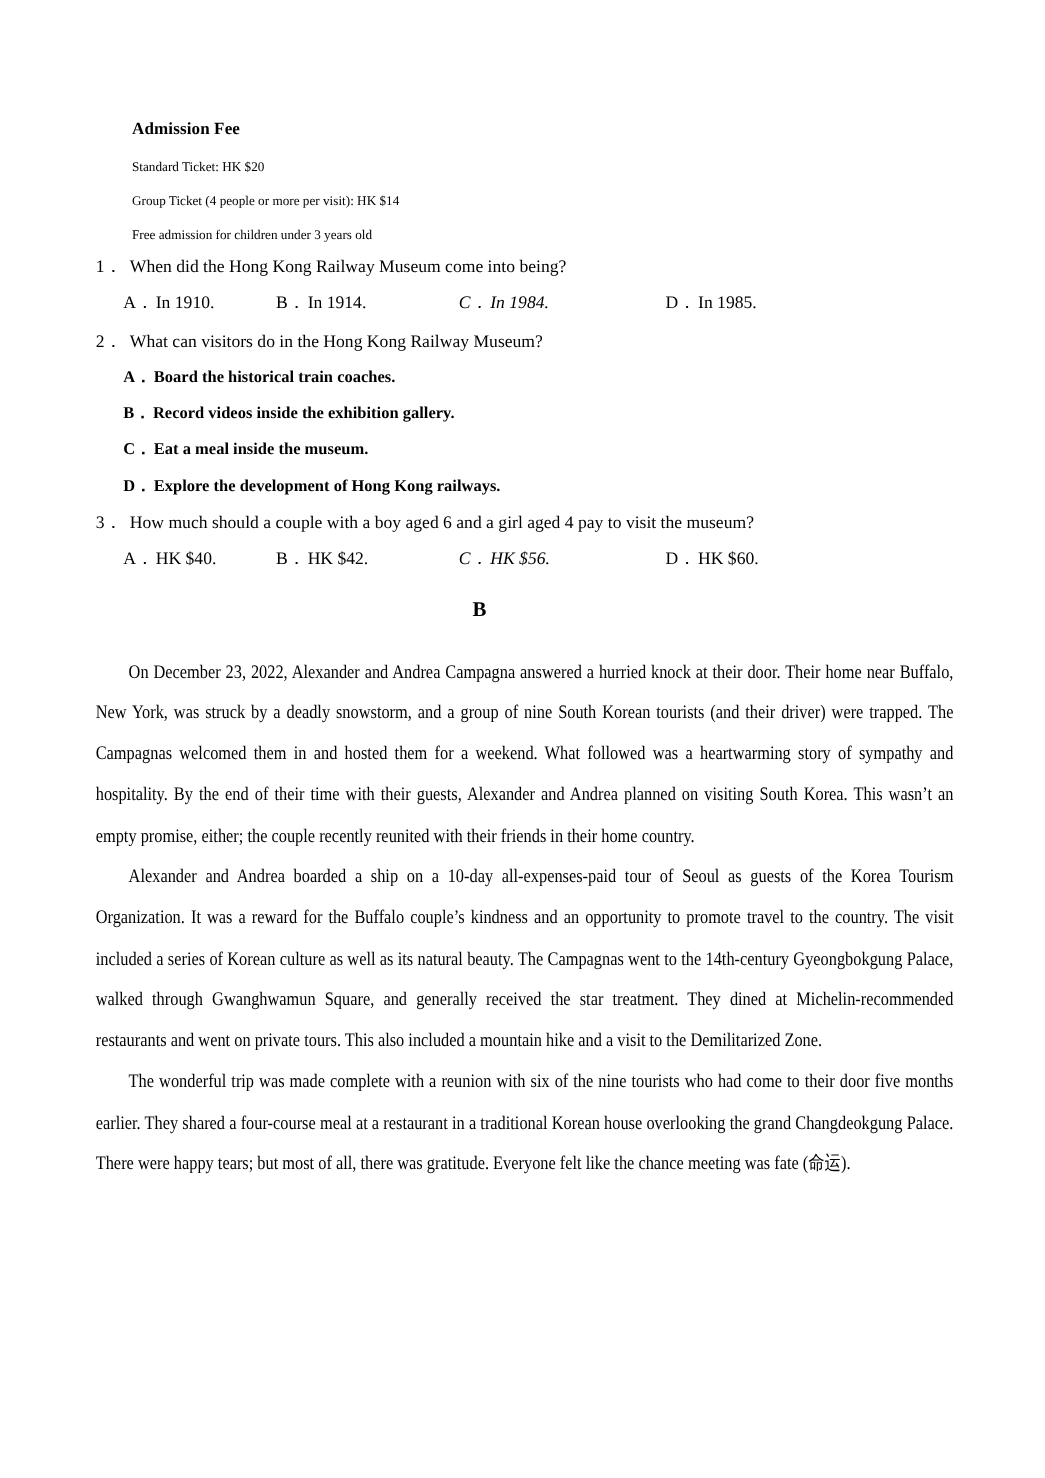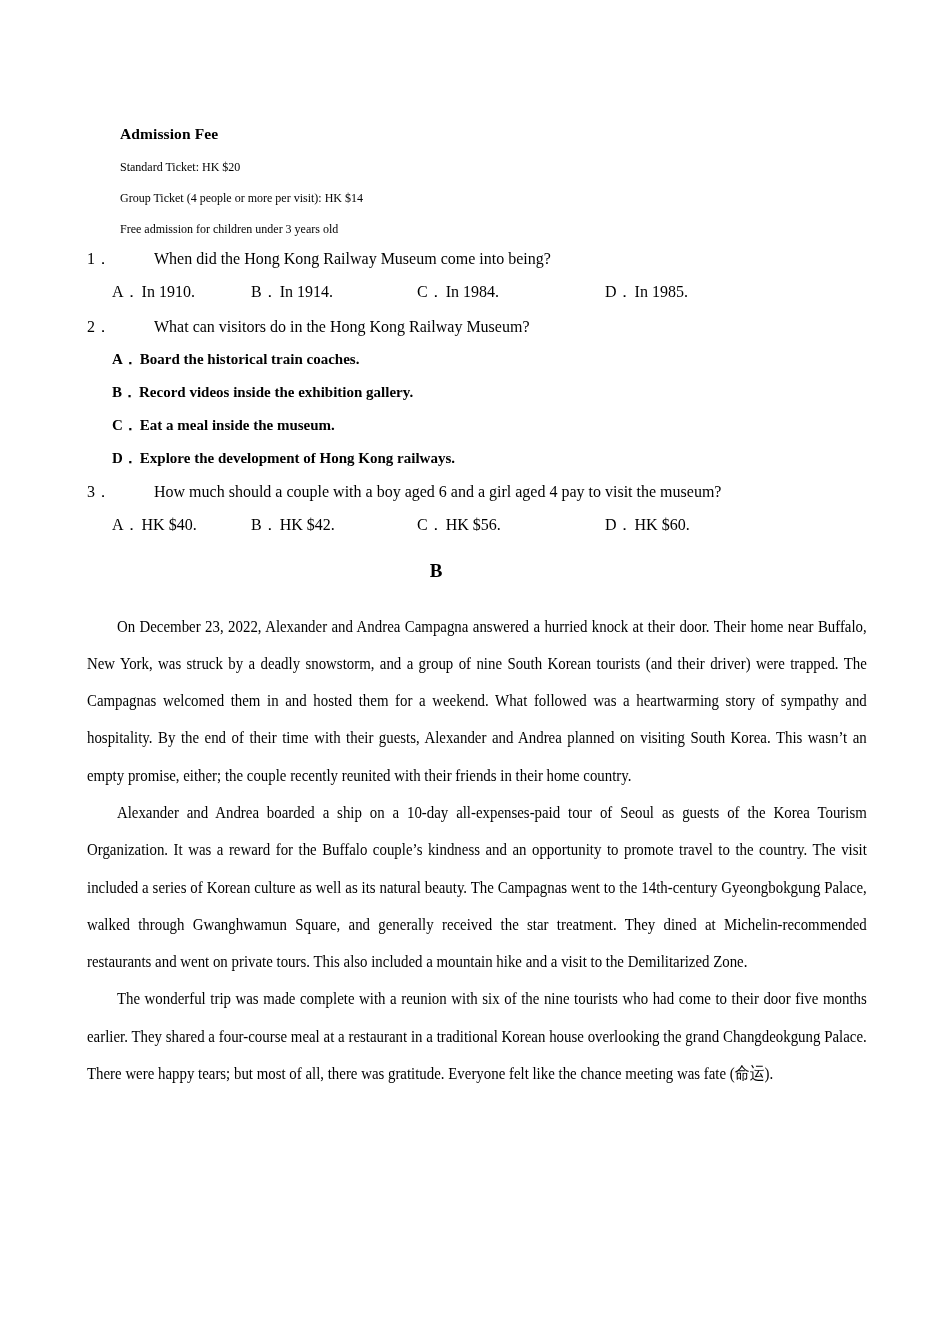--- a/index.html
+++ b/index.html
@@ -19,21 +19,21 @@
     position: relative;
     width: 950px;
     height: 1344px;
     background: #ffffff;
     box-sizing: border-box;
     padding: 110px 85px 0 87px;
   }
 
   
   .fee-block {
-    margin: 16px 0 0 33px;
+    margin: 0 0 0 33px;
   }
   .fee-heading {
     font-size: 15.5px;
     font-weight: bold;
     line-height: 1;
     margin: 0 0 19px 0;
     letter-spacing: 0.1px;
   }
   .fee-line {
     font-size: 12px;
@@ -50,40 +50,40 @@
     margin: 0 0 17px 0;
     display: flex;
     align-items: baseline;
   }
   .q-num {
     display: inline-block;
     width: 31px;
     flex: 0 0 31px;
     white-space: nowrap;
   }
-  .q-text { white-space: nowrap; margin-left: 36px; }
+  .q-text { white-space: nowrap; }
 
   
   .opt-row {
     font-size: 16px;
     line-height: 1;
     margin: 0 0 18px 0;
     position: relative;
     height: 17px;
     padding-left: 25px;
   }
   .opt {
     position: absolute;
     top: 0;
     white-space: nowrap;
   }
   .opt .letter { margin-right: 2px; }
   .opt-col0 { left: 25px; }
   .opt-col1 { left: 164px; }
-  .opt-col2 { left: 330px; }
+  .opt-col2 { left: 330px; font-style: italic; }
   .opt-col3 { left: 518px; }
 
   
   .opt-stack {
     font-size: 15px;
     line-height: 1;
     margin: 0 0 18px 0;
     padding-left: 25px;
     white-space: nowrap;
     font-weight: bold;

